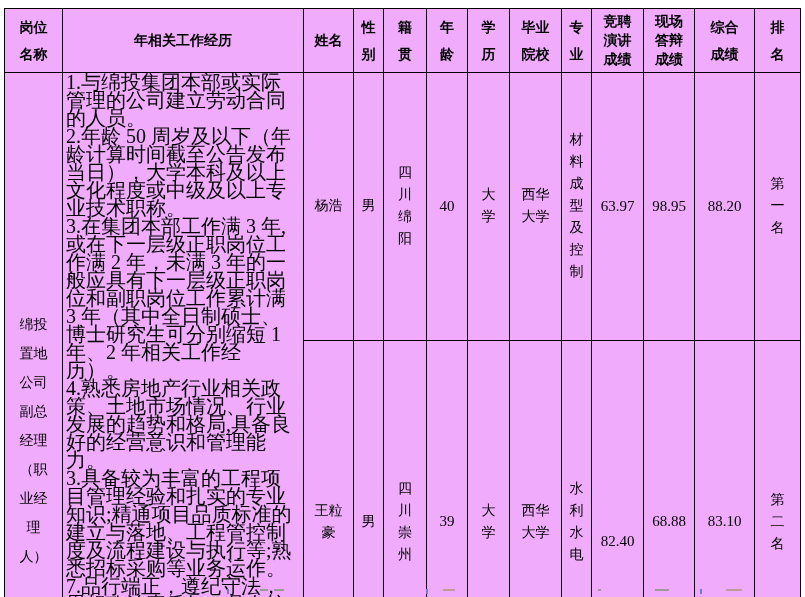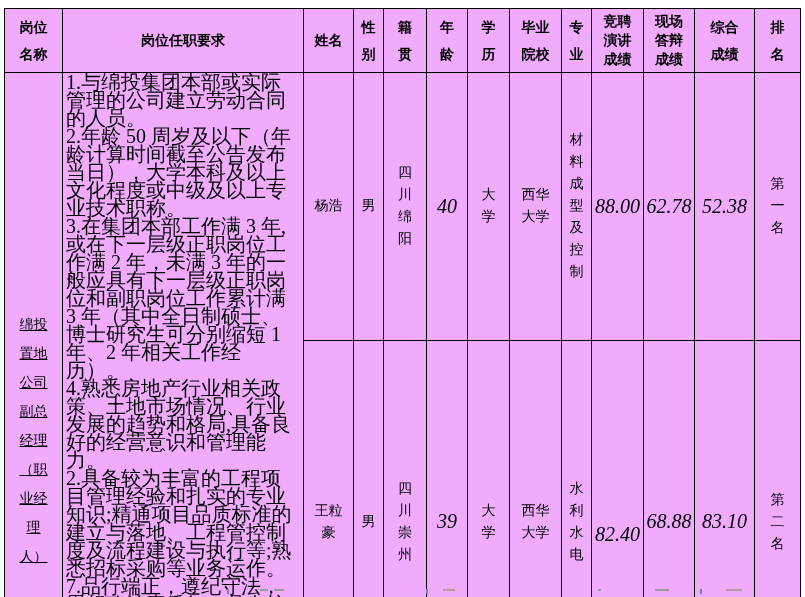--- a/index.html
+++ b/index.html
@@ -22,30 +22,30 @@
     overflow:hidden;
   }
   .score-table th{
     font-weight:bold;line-height:27px;font-size:14px;
   }
   .score-table th.tight{line-height:19px;font-family:Liberation Serif, serif;}
   tr.header-row{height:64px;}
   tr.row-1{height:218px;}
   tr.row-2{height:296px;}
   td.position-cell{line-height:29px;font-size:14px;}
-  td.position-cell .push-down{position:relative;top:52px;display:inline-block;text-decoration:underline;}
+  td.position-cell .push-down{position:relative;top:52px;display:inline-block;}
   td.req-cell{
     text-align:left;vertical-align:middle;
     font-size:20px;line-height:18px;
     padding:0 3px;white-space:normal;
   }
   td.req-cell .req-item{margin:0;}
   td.vertical{line-height:22px;}
-  td.num{font-size:20px;font-style:italic;}
-  .shift-down{position:relative;top:13px;display:inline-block;}
+  td.num{font-size:15px;}
+  .shift-down{position:relative;top:20px;display:inline-block;}
   .clip-strip{position:absolute;left:0;top:587px;width:805px;height:10px;}
   .frag{position:absolute;top:2px;display:block;}
   .frag.blue{background:#7a7ac8;width:2px;height:5px;}
   .frag.gray{background:#9a9a9a;height:2px;}
   .frag.red{background:#c09a9a;height:2px;}
 </style>
 </head>
 <body>
 
 <table class="score-table">
@@ -61,21 +61,21 @@
       <col style="width:30px">
     <col style="width:52px">
       <col style="width:51px">
       <col style="width:60px">
     <col style="width:46px">
   </colgroup>
   <thead>
     <tr class="header-row">
       <th>岗位
 名称</th>
-      <th>岗位任职要求</th>
+      <th>年相关工作经历</th>
       <th>姓名</th>
       <th>性
 别</th>
       <th>籍
 贯</th>
       <th>年
 龄</th>
       <th>学
 历</th>
       <th>毕业
@@ -103,21 +103,21 @@
 经理
 （职
 业经
 理
 人）</span></td>
       <td rowspan="2" class="req-cell">
         <div class="req-item">1.与绵投集团本部或实际管理的公司建立劳动合同的人员。</div>
         <div class="req-item">2.年龄 50 周岁及以下（年龄计算时间截至公告发布当日），大学本科及以上文化程度或中级及以上专业技术职称。</div>
         <div class="req-item">3.在集团本部工作满 3 年,或在下一层级正职岗位工作满 2 年，未满 3 年的一般应具有下一层级正职岗位和副职岗位工作累计满 3 年（其中全日制硕士、博士研究生可分别缩短 1 年、2 年相关工作经历）。</div>
         <div class="req-item">4.熟悉房地产行业相关政策、土地市场情况、行业发展的趋势和格局,具备良好的经营意识和管理能力。</div>
-        <div class="req-item">2.具备较为丰富的工程项目管理经验和扎实的专业知识;精通项目品质标准的建立与落地、工程管控制度及流程建设与执行等;熟悉招标采购等业务运作。</div>
+        <div class="req-item">3.具备较为丰富的工程项目管理经验和扎实的专业知识;精通项目品质标准的建立与落地、工程管控制度及流程建设与执行等;熟悉招标采购等业务运作。</div>
         <div class="req-item">7.品行端正，遵纪守法，思想政治素质好，具有较强的责任心、服务意识和团队合作精神,具有出色的沟通能力。</div>
         <div class="req-item">7.具有正常履行职责的身体条件。</div>
       </td>
       <td class="vertical">杨浩</td>
       <td>男</td>
       <td class="vertical">四
 川
 绵
 阳</td>
       <td class="num">40</td>
@@ -125,23 +125,23 @@
 学</td>
       <td class="vertical">西华
 大学</td>
       <td class="vertical">材
 料
 成
 型
 及
 控
 制</td>
-      <td class="num">88.00</td>
-      <td class="num">62.78</td>
-      <td class="num">52.38</td>
+      <td class="num">63.97</td>
+      <td class="num">98.95</td>
+      <td class="num">88.20</td>
       <td class="vertical">第
 一
 名</td>
     </tr>
     <tr class="row-2">
       <td class="vertical">王粒
 豪</td>
       <td>男</td>
       <td class="vertical">四
 川

